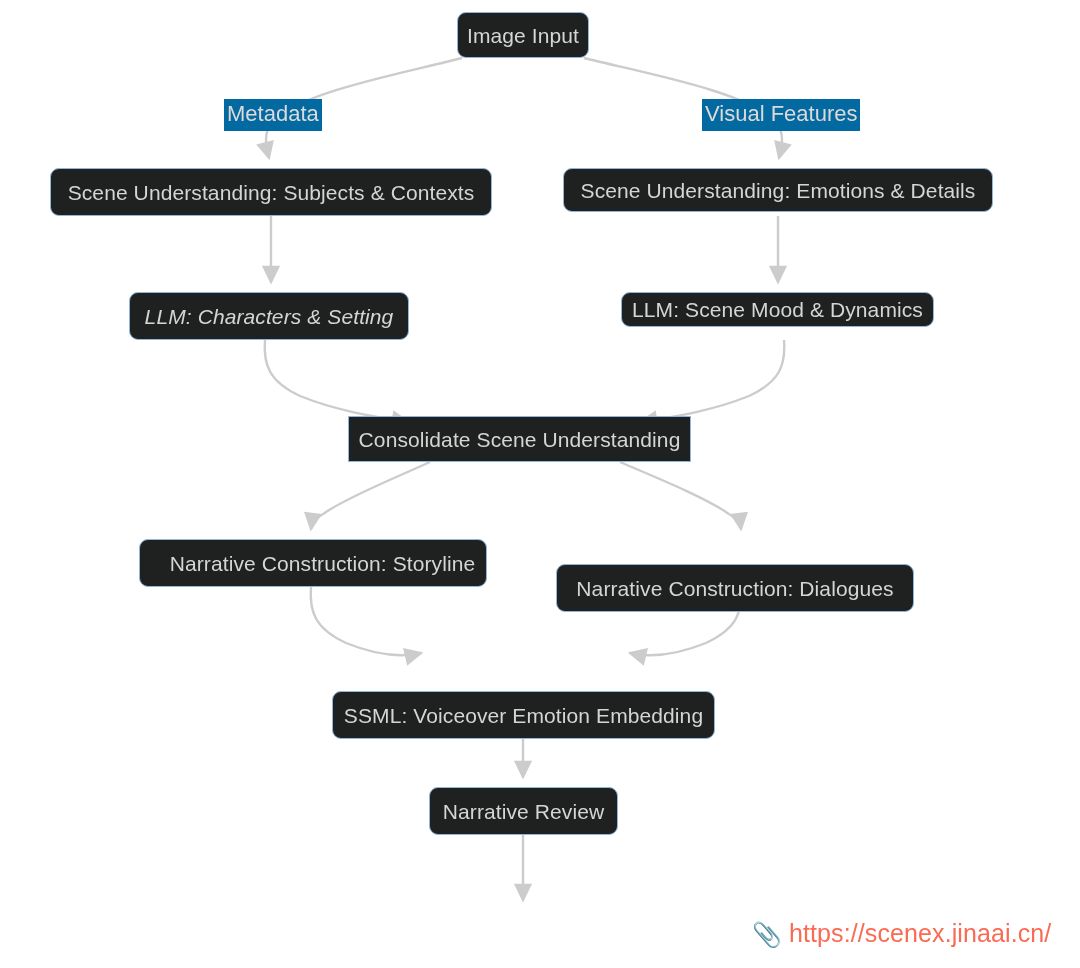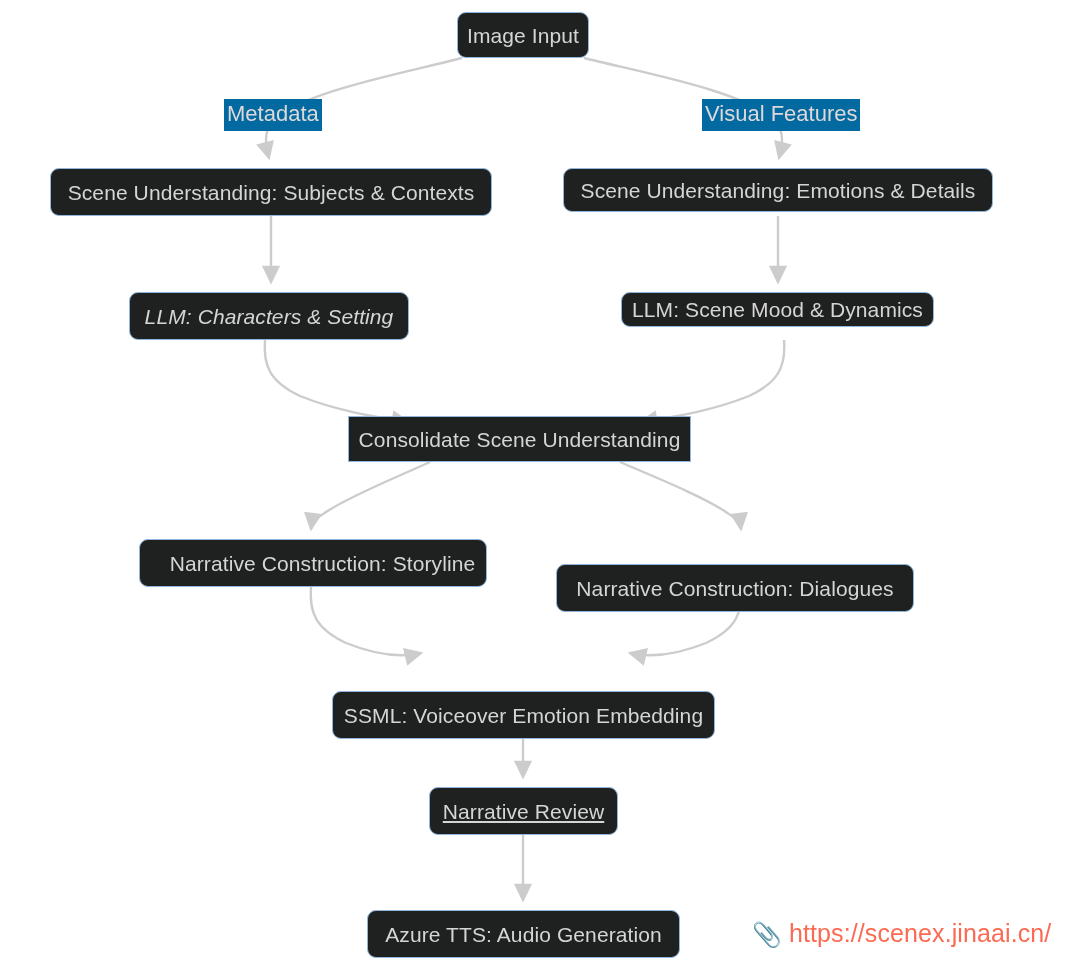--- a/index.html
+++ b/index.html
@@ -141,27 +141,24 @@
   </div>
 
   <div class="node" style="left:556px; top:564px; width:358px; height:48px;">
     <span>Narrative Construction: Dialogues</span>
   </div>
 
   <div class="node" style="left:332px; top:663px; width:383px; height:48px;margin-top:28px;">
     <span>SSML: Voiceover Emotion Embedding</span>
   </div>
 
-  <div class="node" style="left:429px; top:787px; width:189px; height:48px;text-decoration:underline;">
+  <div class="node" style="left:429px; top:787px; width:189px; height:48px;">
     <span>Narrative Review</span>
   </div>
 
-  <div class="node" style="left:367px; top:910px; width:313px; height:48px;">
-    <span>Azure TTS: Audio Generation</span>
-  </div>
 
   <div class="edge-label" style="left:224px; top:99px;">
     <span>Metadata</span>
   </div>
 
   <div class="edge-label" style="left:702px; top:99px;">
     <span>Visual Features</span>
   </div>
 
   <div id="watermark" style="left:752px; top:919px;">

